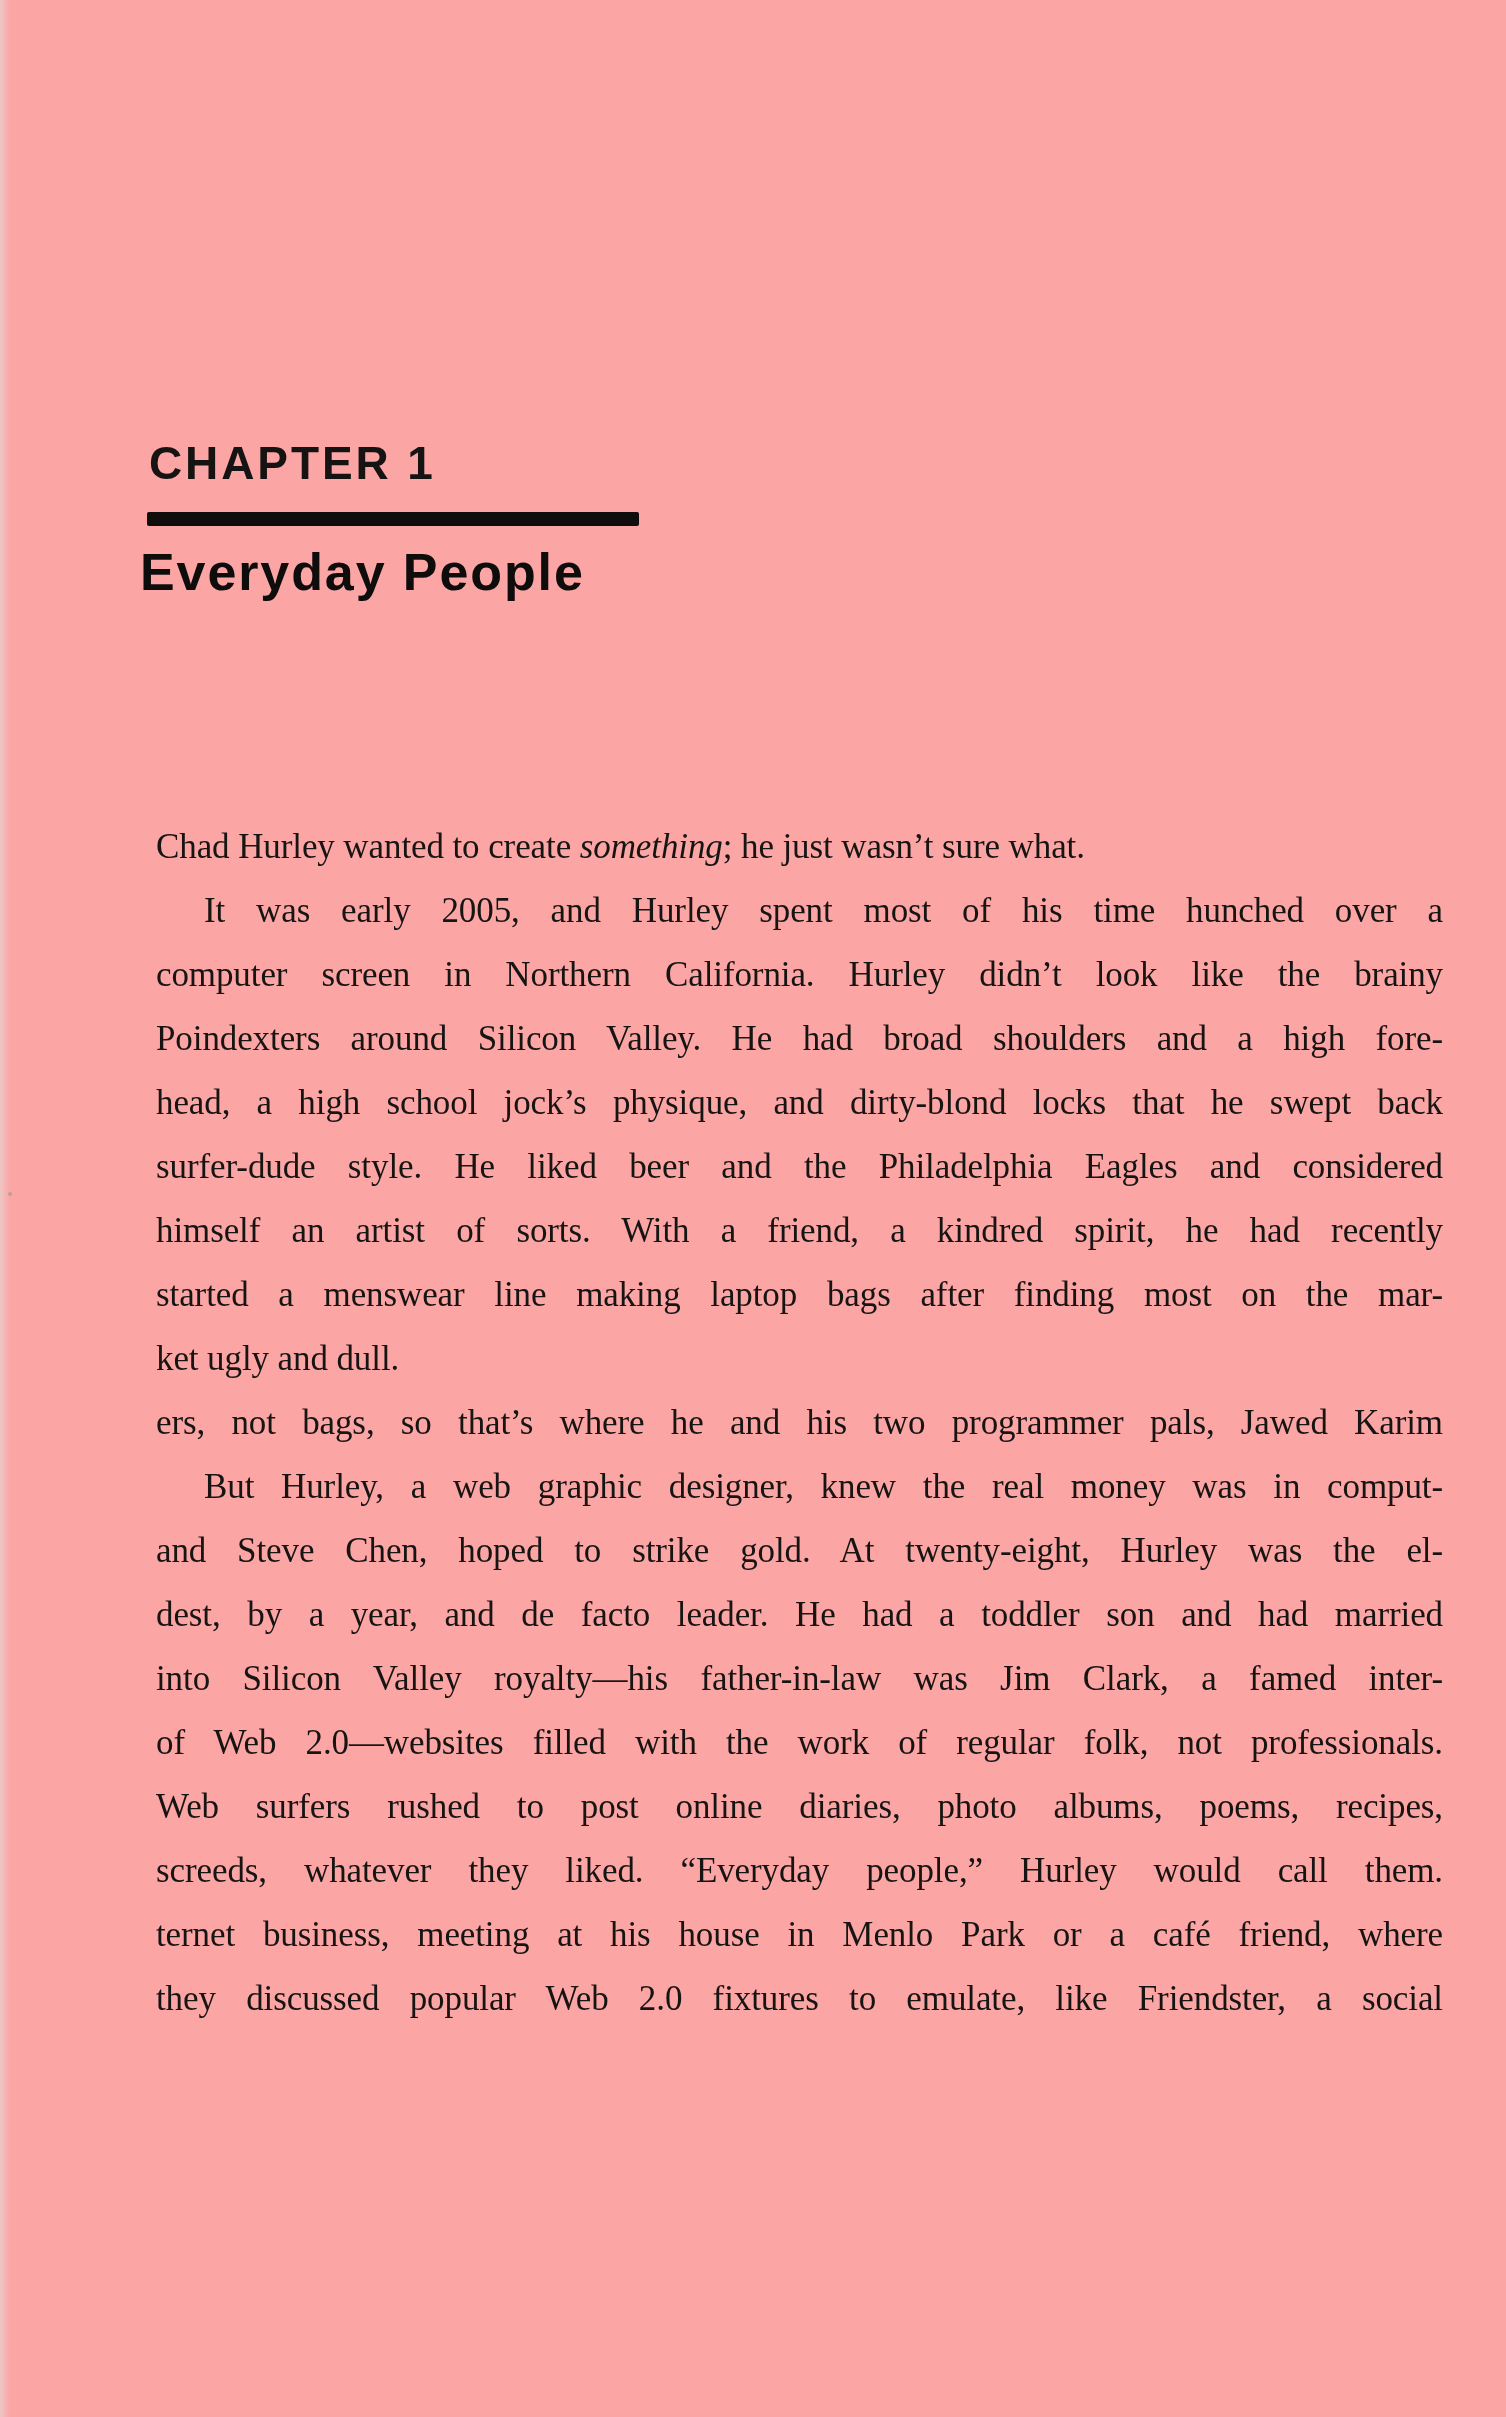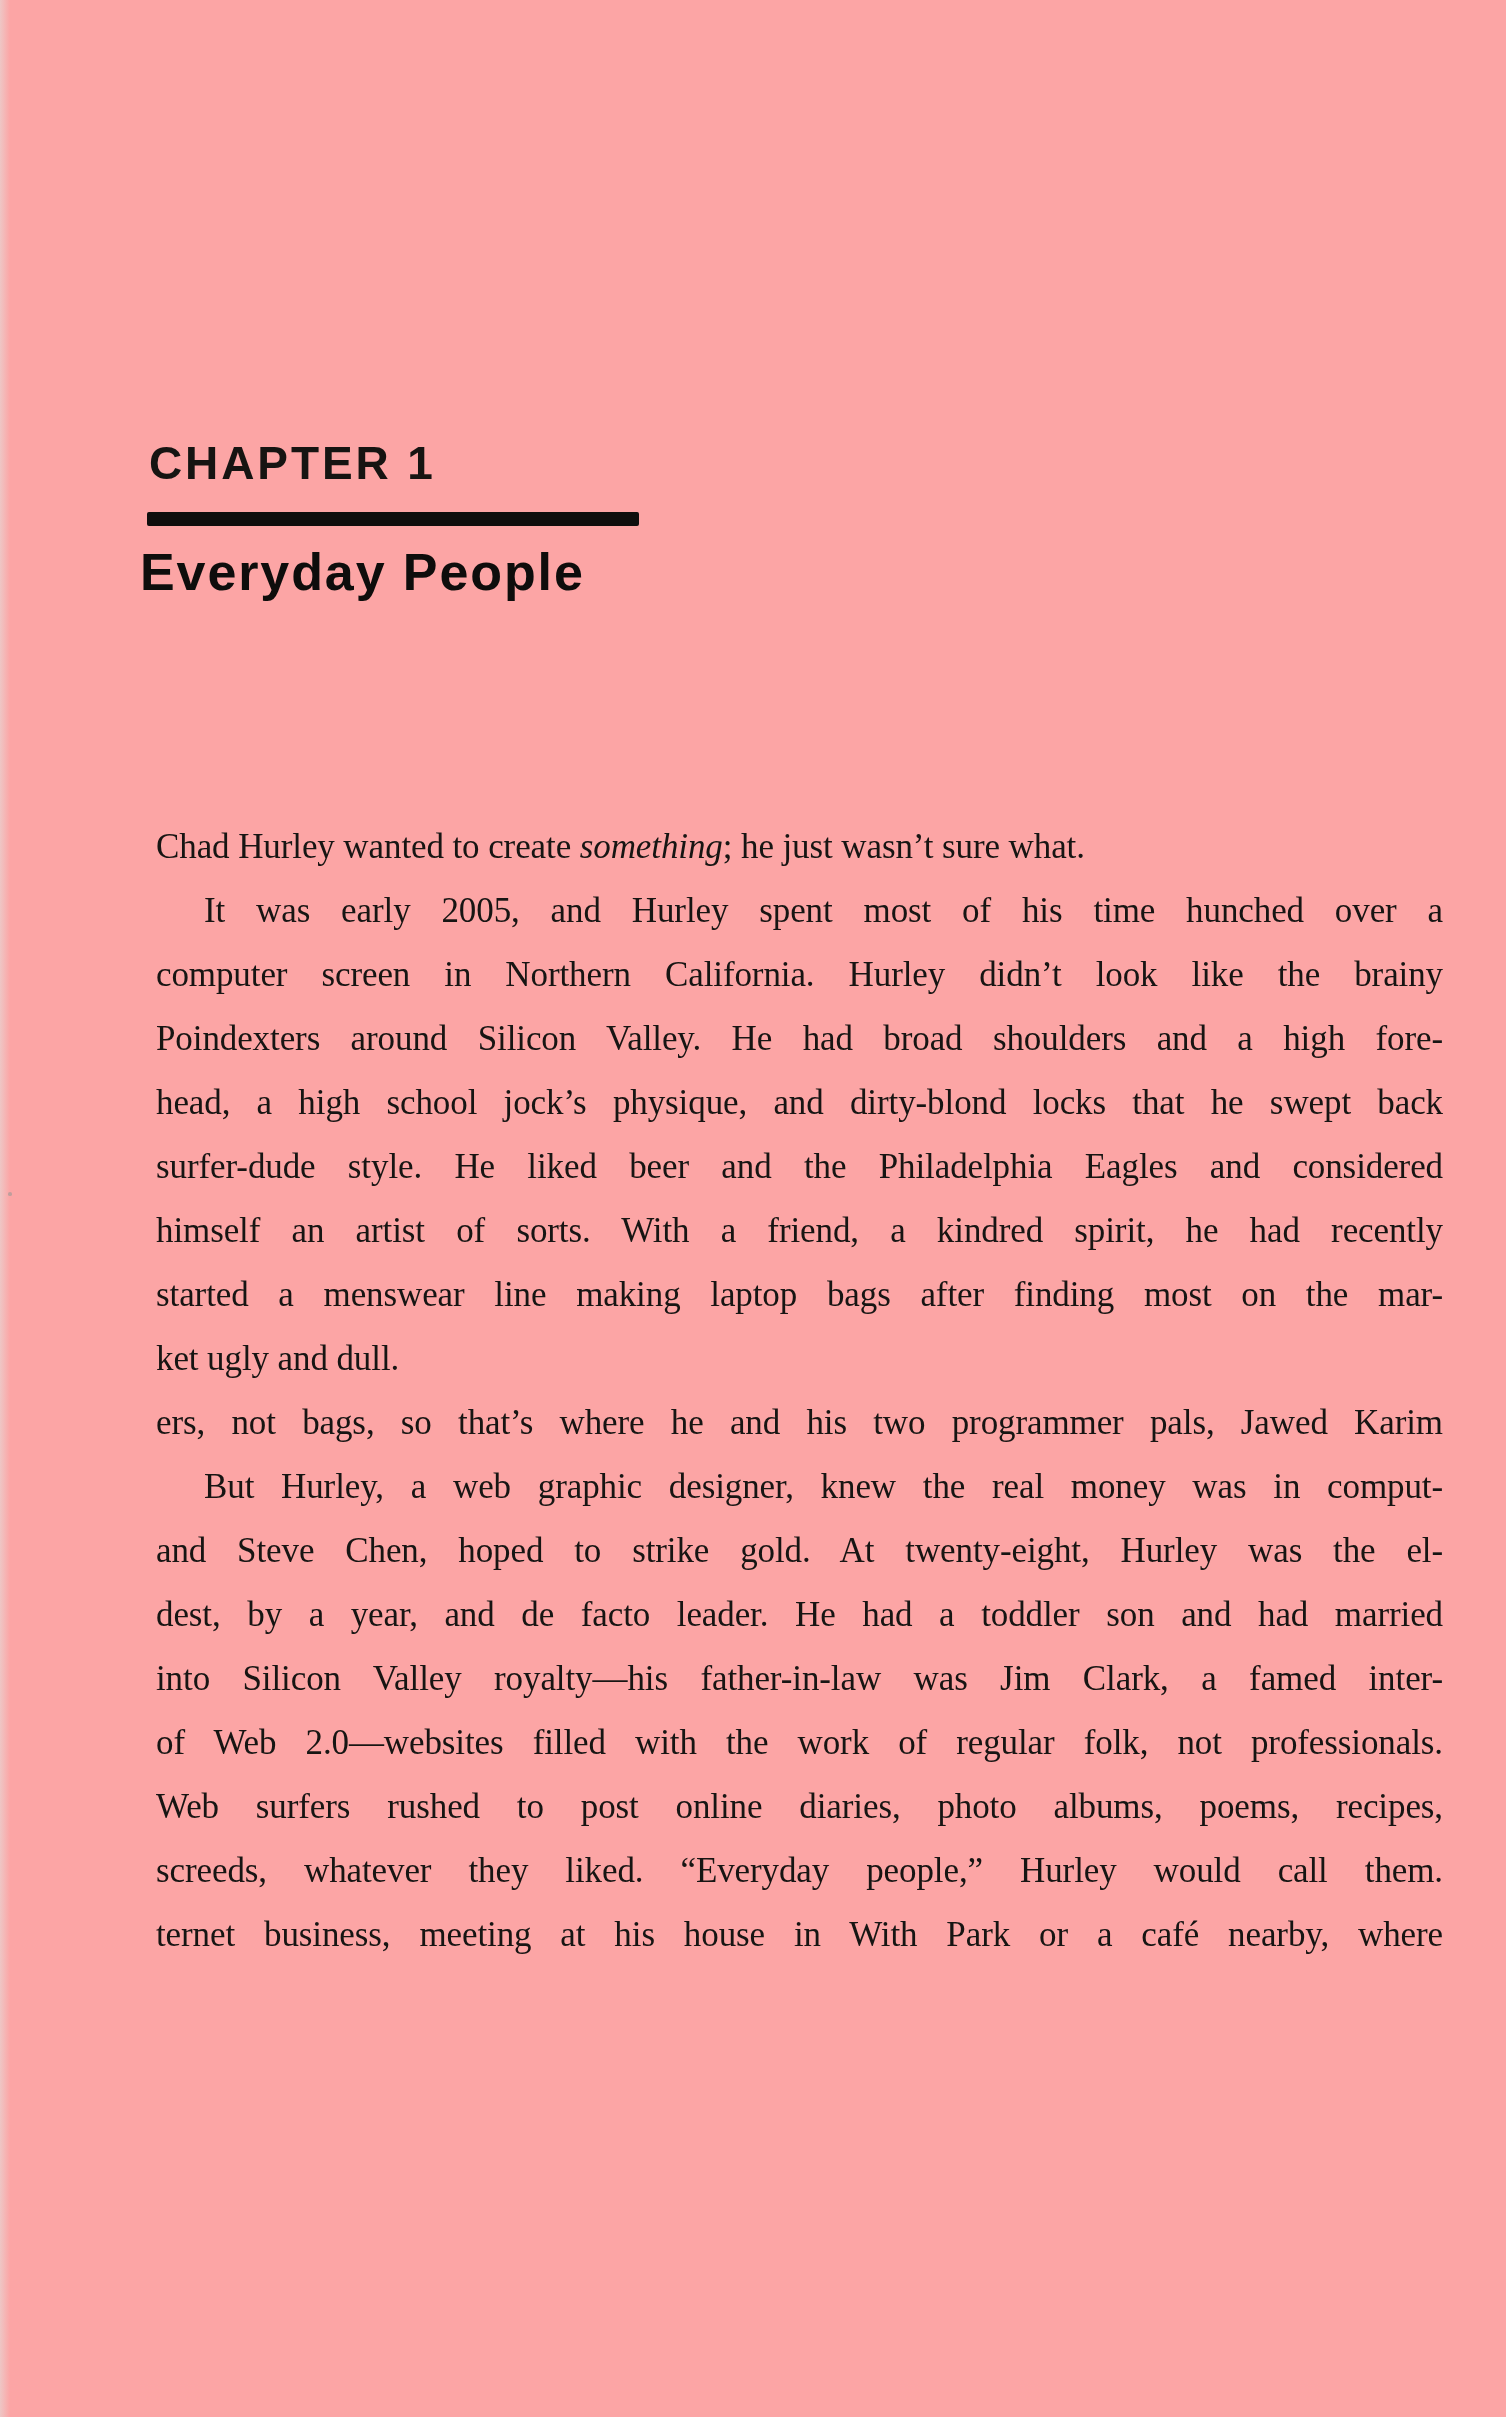--- a/index.html
+++ b/index.html
@@ -106,16 +106,17 @@
       <div class="line">started a menswear line making laptop bags after finding most on the mar-</div>
       <div class="line flush">ket ugly and dull.</div>
       <div class="line">ers, not bags, so that’s where he and his two programmer pals, Jawed Karim</div>
       <div class="line indent">But Hurley, a web graphic designer, knew the real money was in comput-</div>
       <div class="line">and Steve Chen, hoped to strike gold. At twenty-eight, Hurley was the el-</div>
       <div class="line">dest, by a year, and de facto leader. He had a toddler son and had married</div>
       <div class="line">into Silicon Valley royalty—his father-in-law was Jim Clark, a famed inter-</div>
       <div class="line">of Web 2.0—websites filled with the work of regular folk, not professionals.</div>
       <div class="line">Web surfers rushed to post online diaries, photo albums, poems, recipes,</div>
       <div class="line">screeds, whatever they liked. “Everyday people,” Hurley would call them.</div>
-      <div class="line">ternet business, meeting at his house in With Park or a café nearby, where</div>
+      <div class="line">ternet business, meeting at his house in Menlo Park or a café friend, where</div>
+      <div class="line">they discussed popular Web 2.0 fixtures to emulate, like Friendster, a social</div>
     </div>
 </div>
 
 
 </body></html>

